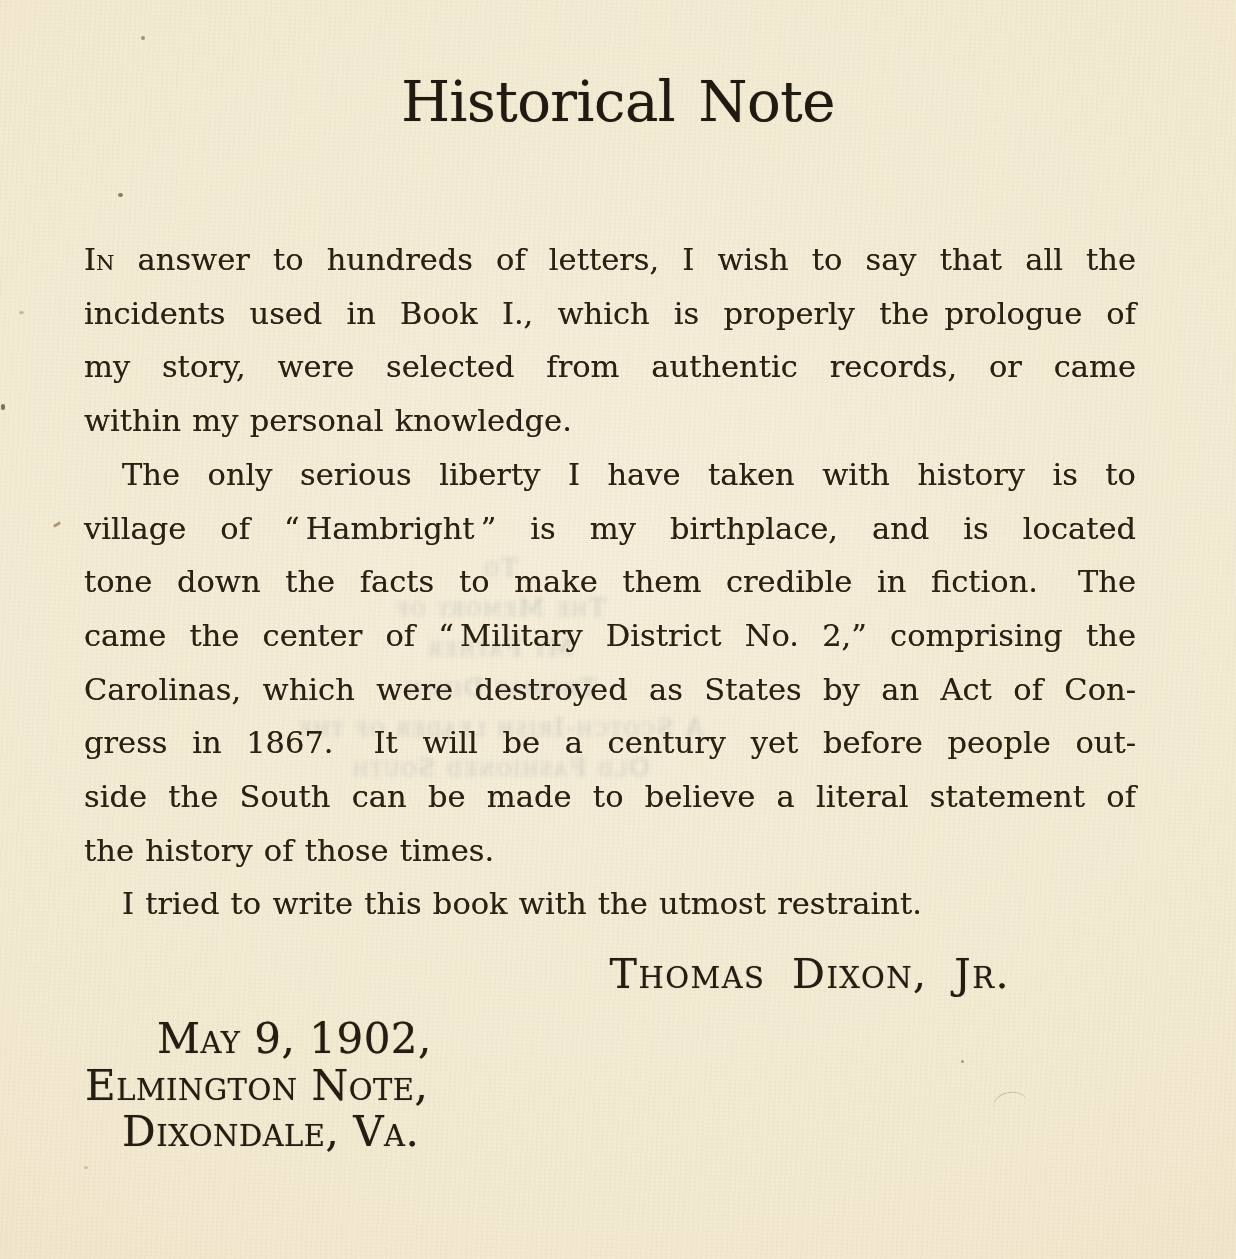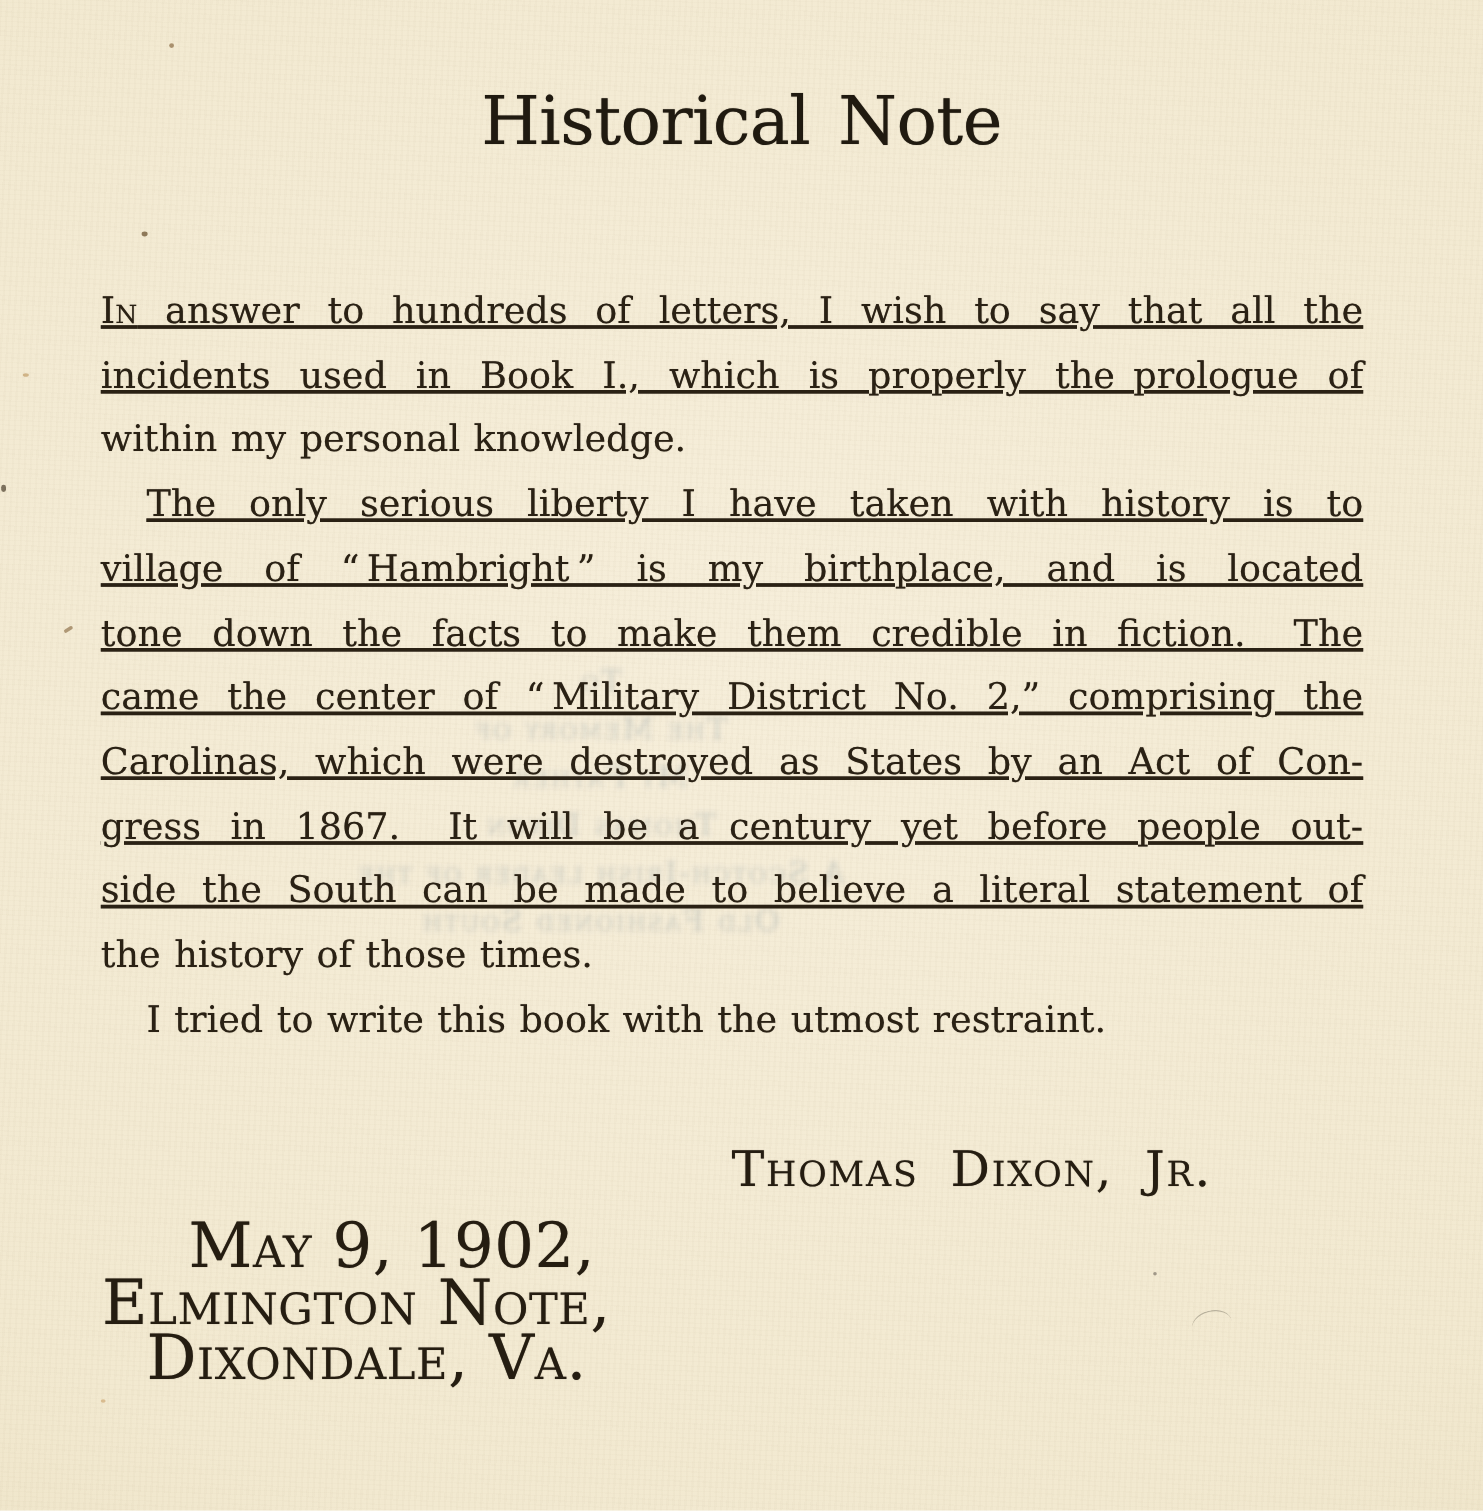--- a/index.html
+++ b/index.html
@@ -38,39 +38,39 @@
   .bodytext{
     position:absolute;
     left:84px;top:233px;width:1052px;
     font-size:30.5px;
     line-height:53.7px;
     color:#2a2114;
     word-spacing:1.5px;
     text-shadow:0 0 .6px rgba(42,33,20,.55);
   }
   .bl{white-space:normal;}
-  .bl.j{text-align:justify;text-align-last:justify;text-decoration:underline;}
+  .bl.j{text-align:justify;text-align-last:justify;}
   .bl.ind{text-indent:38px;}
   .sc{font-variant:small-caps;}
   .signature{
     position:absolute;
     right:226px;top:950px;
     font-variant:small-caps;
     font-size:41px;
     letter-spacing:1.5px;
     word-spacing:12px;
     color:#251d11;
     text-shadow:0 0 .7px rgba(37,29,17,.6);
     text-align:right;
   }
   .dateline{
     position:absolute;
     left:85px;top:1016px;
     font-variant:small-caps;
-    font-size:52px;
+    font-size:42px;
     line-height:46.5px;
     color:#251d11;
     letter-spacing:.5px;
     text-shadow:0 0 .7px rgba(37,29,17,.6);
   }
   .dl-1{padding-left:72px;}
   .dl-2{padding-left:0;}
   .dl-3{padding-left:37px;}
   
   .ghost{
@@ -117,20 +117,21 @@
       <div class="gl">Thomas Dixon</div>
       <div class="gl">A Scotch-Irish leader of the</div>
       <div class="gl">Old Fashioned South</div>
     </div>
 
   <h1 class="title" style="margin:0;font-weight:normal;">Historical Note</h1>
 
   <div class="bodytext">
       <div class="bl j"><span class="sc">In</span> answer to hundreds of letters, I wish to say that all the</div>
       <div class="bl j">incidents used in Book I., which is properly the prologue of</div>
+      <div class="bl j">my story, were selected from authentic records, or came</div>
       <div class="bl">within my personal knowledge.</div>
       <div class="bl j ind">The only serious liberty I have taken with history is to</div>
       <div class="bl j">village of “ Hambright ” is my birthplace, and is located</div>
       <div class="bl j">tone down the facts to make them credible in fiction.  The</div>
       <div class="bl j">came the center of “ Military District No. 2,” comprising the</div>
       <div class="bl j">Carolinas, which were destroyed as States by an Act of Con-</div>
       <div class="bl j">gress in 1867.  It will be a century yet before people out-</div>
       <div class="bl j">side the South can be made to believe a literal statement of</div>
       <div class="bl">the history of those times.</div>
       <div class="bl ind">I tried to write this book with the utmost restraint.</div>

